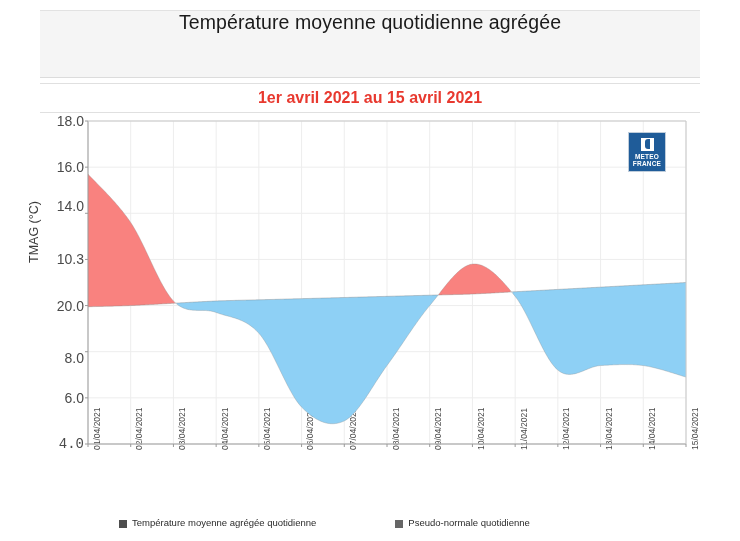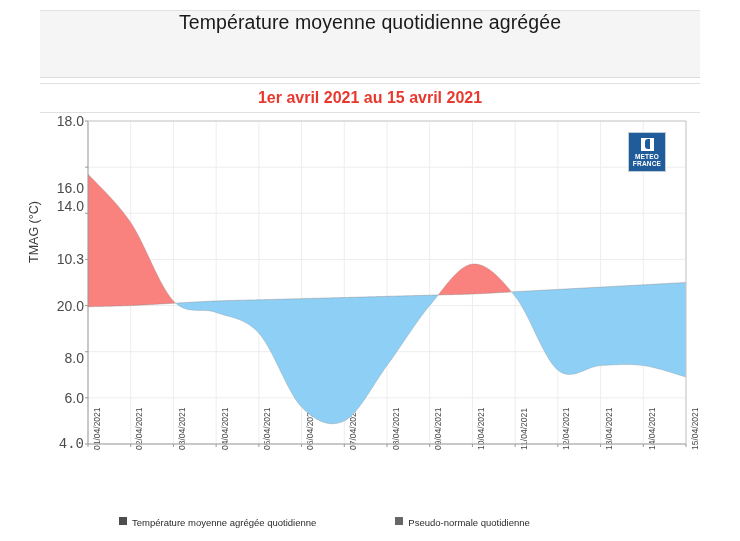--- a/index.html
+++ b/index.html
@@ -87,21 +87,21 @@
   }
   .logo-t1,.logo-t2{
     color:#ffffff;font-size:6.5px;font-weight:bold;line-height:7.5px;letter-spacing:0.2px;
   }
 
   
   .legend{
     position:absolute;left:82px;top:513px;width:560px;height:18px;
     display:flex;align-items:center;
   }
-  .legend-item{display:flex;align-items:flex-start;padding-left:37px;}
+  .legend-item{display:flex;align-items:flex-end;padding-left:37px;}
   .legend-swatch{width:8px;height:8px;display:inline-block;margin-right:5px;}
   .legend-text{font-size:9.5px;color:#2b2b2b;white-space:nowrap;}
   .legend-gap{width:42px;}
 </style>
 </head>
 <body>
 
 <div id="page">
 
   <div class="header-band">
@@ -114,21 +114,21 @@
 
   <div class="ylabel-axis">TMAG (°C)</div>
 
   <div id="ytick-holder" style="left: 0px; top: 0px; width: 740px; height: 541px;">
       <div class="ytick" style="right: 656px; top: 444px; font-family: Liberation Mono, monospace;">4.0</div>
       <div class="ytick" style="right: 656px; top: 397.857px; margin-left: 20px;">6.0</div>
       <div class="ytick" style="right: 656px; top: 358px;">8.0</div>
       <div class="ytick" style="right: 656px; top: 305.571px;">20.0</div>
       <div class="ytick" style="right: 656px; top: 259.429px;">10.3</div>
       <div class="ytick" style="right: 656px; top: 206px;">14.0</div>
-      <div class="ytick" style="right: 656px; top: 167.143px; margin-top: 21px;">16.0</div>
+      <div class="ytick" style="right: 656px; top: 167.143px;">16.0</div>
       <div class="ytick" style="right: 656px; top: 121px;">18.0</div>
     </div>
   <div id="xtick-holder">
       <div class="xtick" style="left: 91.5px; top: 450px;">01/04/2021</div>
       <div class="xtick" style="left: 134.214px; top: 450px;">02/04/2021</div>
       <div class="xtick" style="left: 176.929px; top: 450px;">03/04/2021</div>
       <div class="xtick" style="left: 219.643px; top: 450px;">04/04/2021</div>
       <div class="xtick" style="left: 262.357px; top: 450px;">05/04/2021</div>
       <div class="xtick" style="left: 305.071px; top: 450px;">06/04/2021</div>
       <div class="xtick" style="left: 347.786px; top: 450px;">07/04/2021</div>

